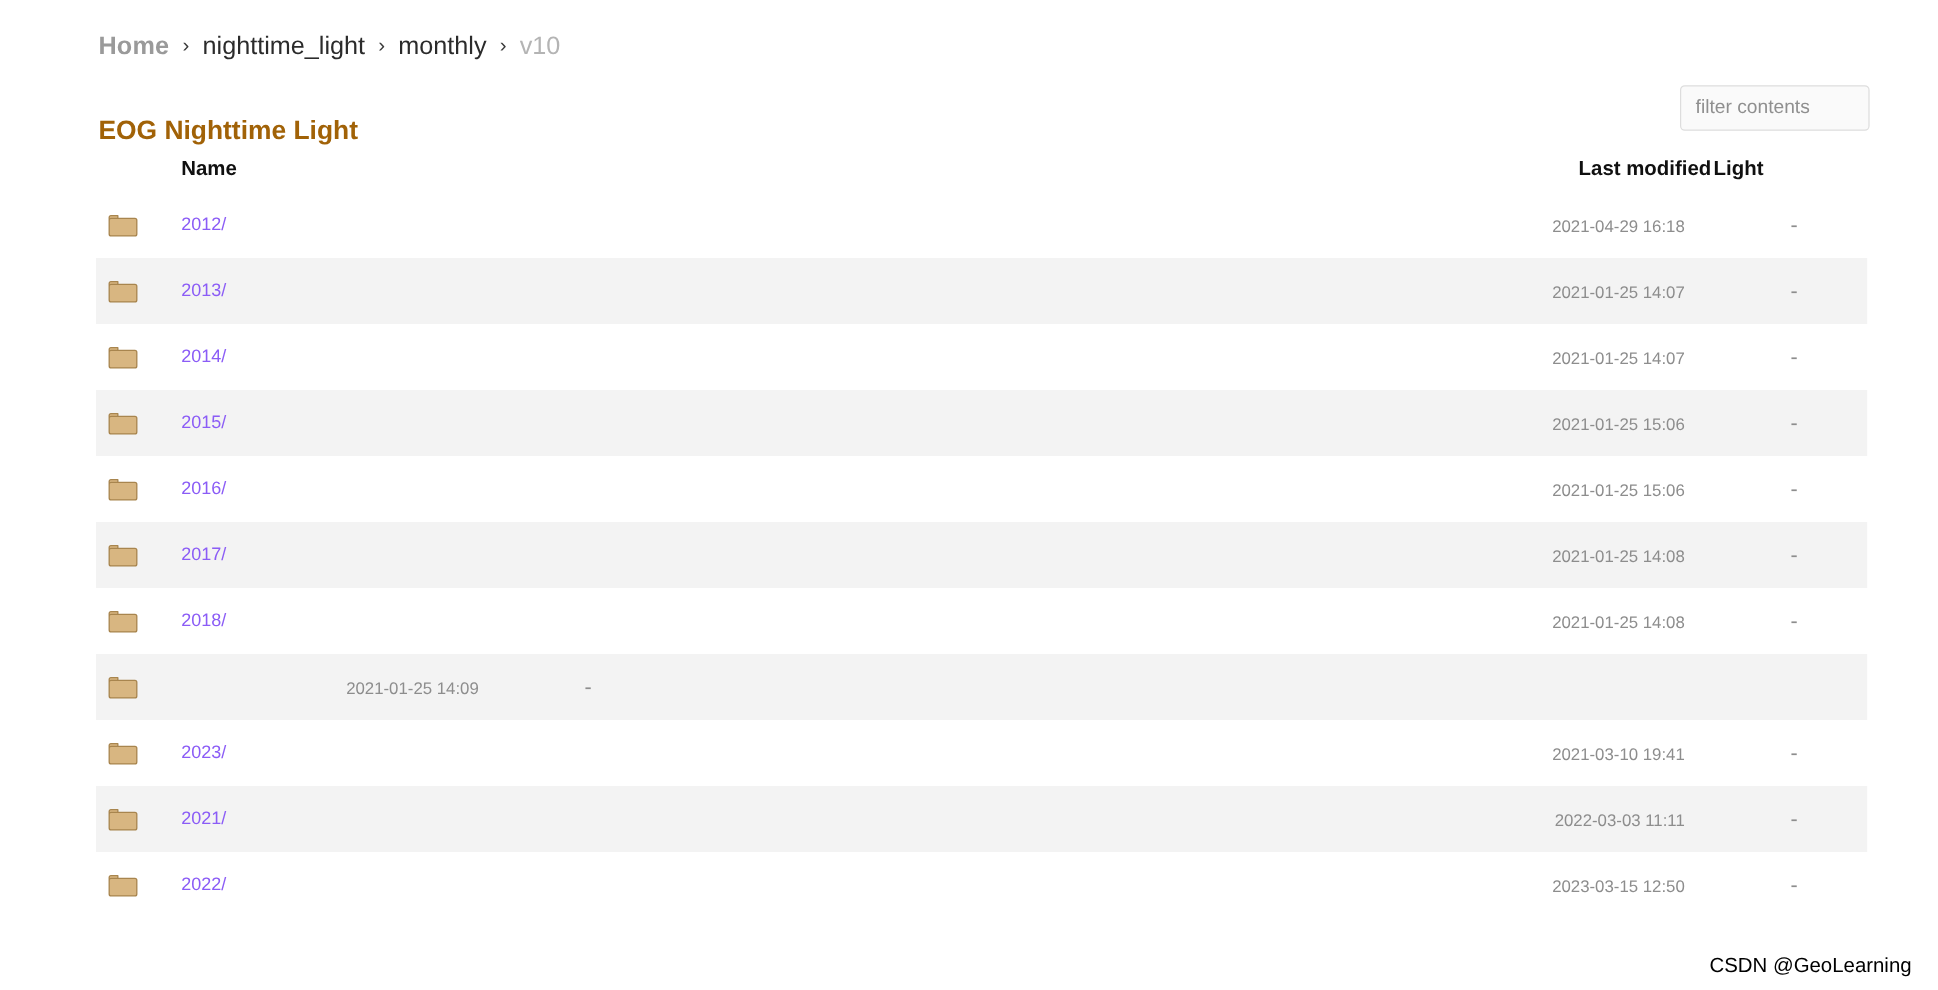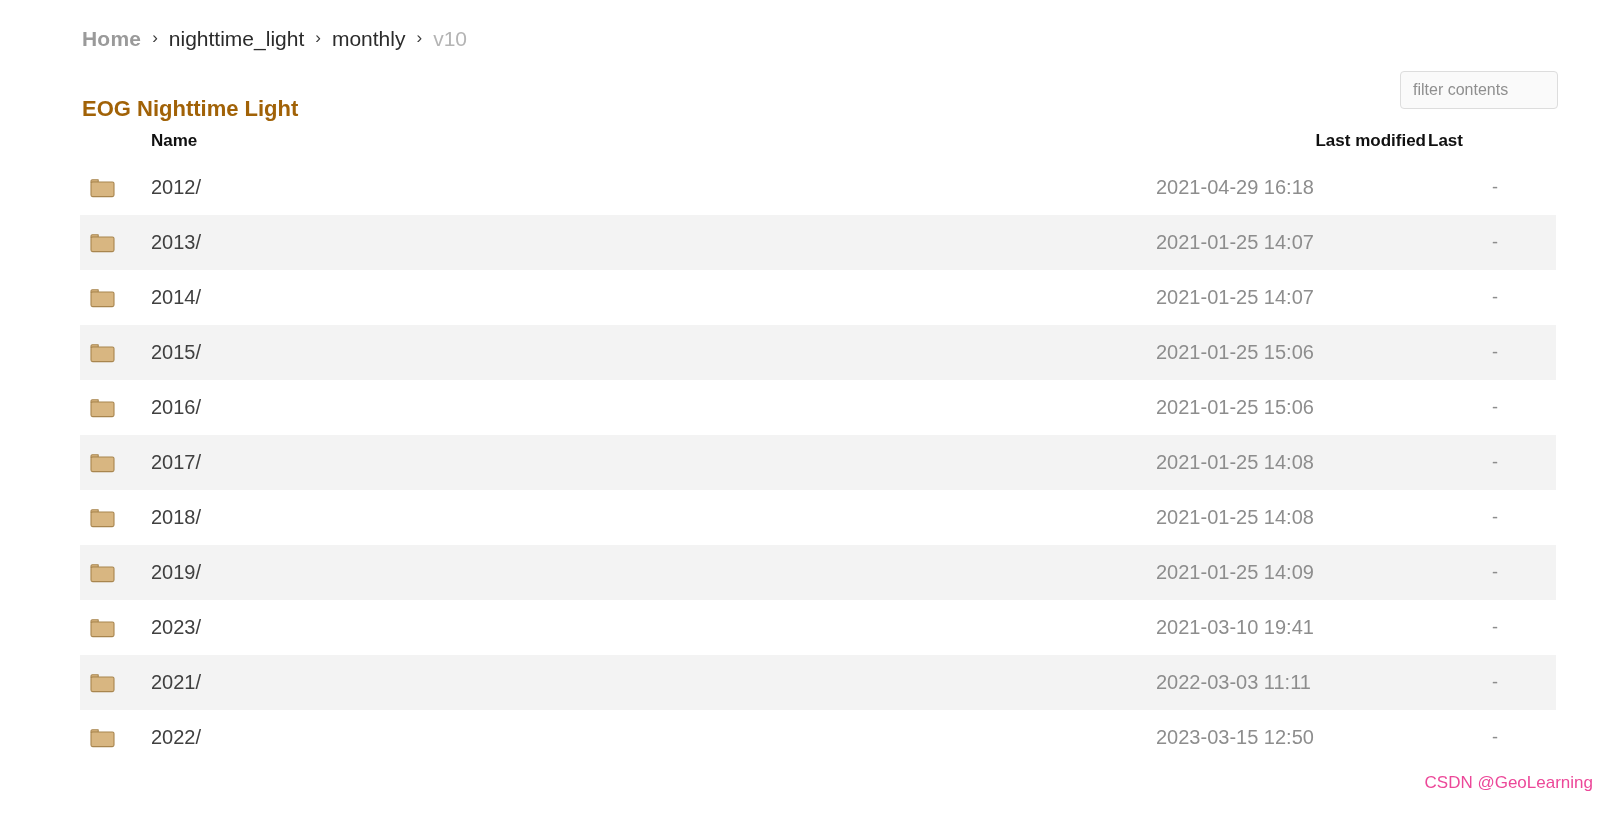--- a/index.html
+++ b/index.html
@@ -104,29 +104,29 @@
     width: 71px;
     flex: 0 0 71px;
     display: flex;
     align-items: center;
     justify-content: flex-start;
     padding-left: 10px;
     box-sizing: border-box;
   }
   .col-name {
     flex: 1 1 auto;
-    font-size: 20px;
-    color: #404040;
+    font-size: 15px;
+    color: #8b5cf6;
     white-space: nowrap;
     overflow: hidden;
   }
   .col-date {
     flex: 0 0 270px;
-    text-align: left;
-    font-size: 20px;
+    text-align: right;
+    font-size: 14px;
     color: #8d8d8d;
     white-space: nowrap;
     padding-right: 22px;
     box-sizing: border-box;
   }
   .col-size {
     flex: 0 0 130px;
     text-align: right;
     font-size: 18px;
     color: #8d8d8d;
@@ -149,23 +149,23 @@
   .folder-icon {
     display: block;
     width: 25px;
     height: 21px;
   }
 
   
   .watermark {
     position: absolute;
     right: 22px;
-    bottom: 32px;
+    bottom: 10px;
     font-size: 17px;
-    color: #ec4899;
+    color: #000000;
     white-space: nowrap;
   }
 </style>
 </head>
 <body>
 
 <nav class="breadcrumb">
   <span class="crumb-home">Home</span>
   <span class="crumb-sep">›</span>
   <span class="crumb-link">nighttime_light</span>
@@ -178,21 +178,21 @@
 <h1 class="page-title">EOG Nighttime Light</h1>
 
 <input class="filter-input" type="text" placeholder="filter contents" style="">
 
 <div class="listing">
 
   <div class="row head-row">
     <div class="col-icon"></div>
     <div class="col-name">Name</div>
     <div class="col-date">Last modified</div>
-    <div class="col-size">Last</div>
+    <div class="col-size">Light</div>
   </div>
 
   <div id="rows-container">
       <div class="row">
         <div class="col-icon">
           <svg class="folder-icon" viewBox="0 0 25 21" xmlns="http://www.w3.org/2000/svg">
             <path d="M1 4.2 C1 3.3 1.6 2.7 2.4 2.7 L8.2 2.7 L8.2 5.4 L1 5.4 Z" fill="#d8b681" stroke="#a8854e" stroke-width="1.1" stroke-linejoin="round"></path>
             <rect x="1" y="5.0" width="23" height="14.6" rx="1.6" fill="#d8b681" stroke="#a8854e" stroke-width="1.1"></rect>
           </svg>
         </div>
@@ -266,21 +266,20 @@
         <div class="col-date">2021-01-25 14:08</div>
         <div class="col-size">-</div>
       </div>
       <div class="row striped">
         <div class="col-icon">
           <svg class="folder-icon" viewBox="0 0 25 21" xmlns="http://www.w3.org/2000/svg">
             <path d="M1 4.2 C1 3.3 1.6 2.7 2.4 2.7 L8.2 2.7 L8.2 5.4 L1 5.4 Z" fill="#d8b681" stroke="#a8854e" stroke-width="1.1" stroke-linejoin="round"></path>
             <rect x="1" y="5.0" width="23" height="14.6" rx="1.6" fill="#d8b681" stroke="#a8854e" stroke-width="1.1"></rect>
           </svg>
         </div>
-        <div class="col-name">2019/</div>
         <div class="col-date">2021-01-25 14:09</div>
         <div class="col-size">-</div>
       </div>
       <div class="row">
         <div class="col-icon">
           <svg class="folder-icon" viewBox="0 0 25 21" xmlns="http://www.w3.org/2000/svg">
             <path d="M1 4.2 C1 3.3 1.6 2.7 2.4 2.7 L8.2 2.7 L8.2 5.4 L1 5.4 Z" fill="#d8b681" stroke="#a8854e" stroke-width="1.1" stroke-linejoin="round"></path>
             <rect x="1" y="5.0" width="23" height="14.6" rx="1.6" fill="#d8b681" stroke="#a8854e" stroke-width="1.1"></rect>
           </svg>
         </div>

